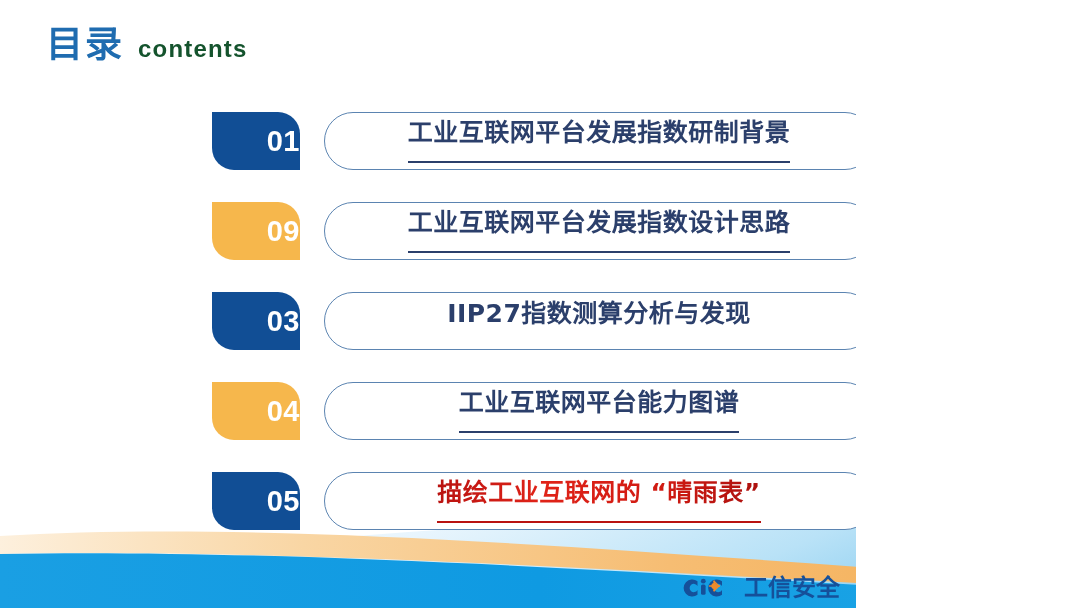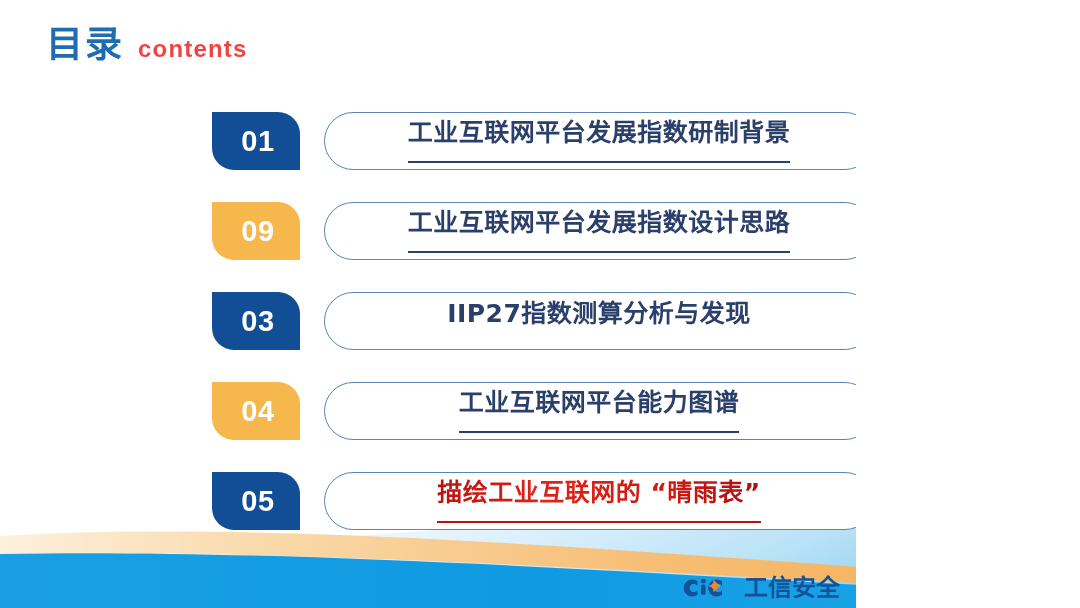--- a/index.html
+++ b/index.html
@@ -36,21 +36,21 @@
     font-weight: 700;
     letter-spacing: 2px;
     color: #1f6cb0;
     line-height: 1;
   }
   .title-en {
     font-family: "Liberation Sans", "DejaVu Sans", sans-serif;
     font-size: 24px;
     font-weight: 700;
     letter-spacing: 1.2px;
-    color: #ef4444;
+    color: #14532d;
     line-height: 1;
   }
 
   
   .rows {
     position: absolute;
     left: 0;
     top: 0;
     width: 1080px;
   }
@@ -70,21 +70,21 @@
 
   
   .badge {
     position: relative;
     z-index: 3;
     flex: 0 0 88px;
     height: 58px;
     border-radius: 0 22px 0 22px;
     display: flex;
     align-items: center;
-    justify-content: center;
+    justify-content: flex-end;
     box-sizing: border-box;
   }
   .badge-blue   { background: #114e95; }
   .badge-orange { background: #f6b74c; }
   .badge-num {
     font-family: "Liberation Sans", "DejaVu Sans", sans-serif;
     color: #ffffff;
     font-size: 29px;
     font-weight: 700;
     letter-spacing: 0.5px;

